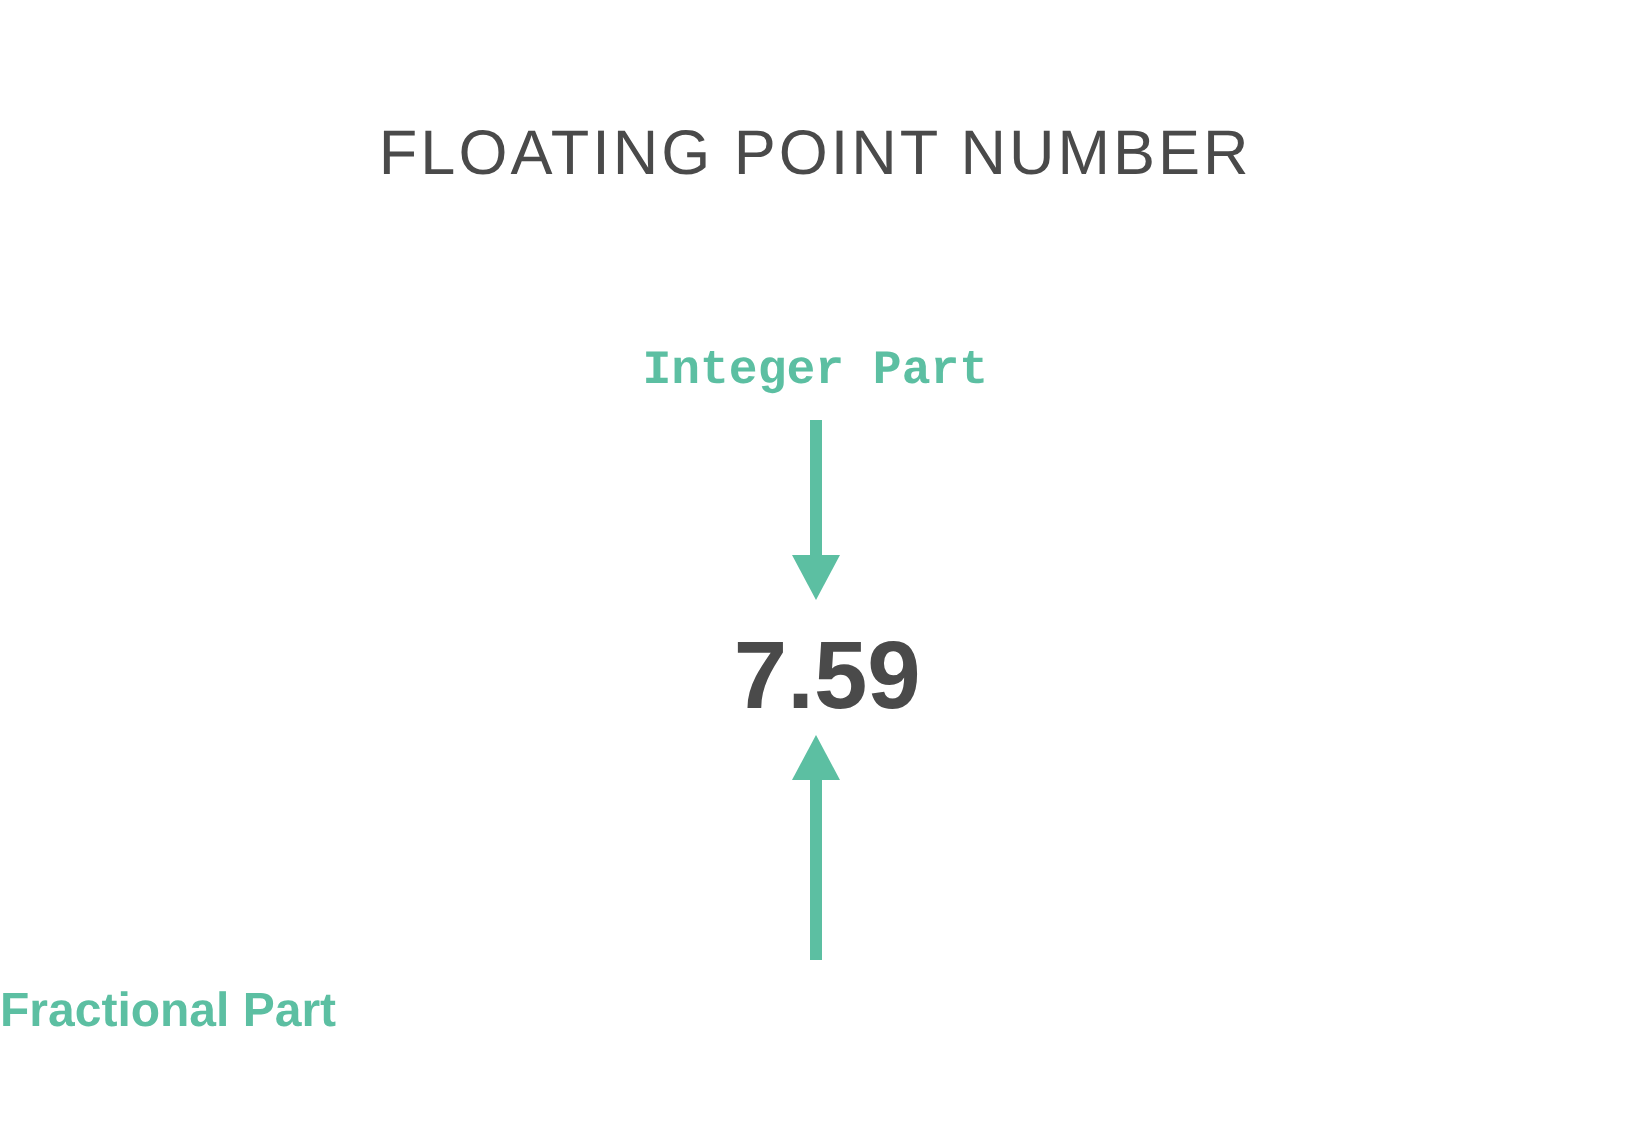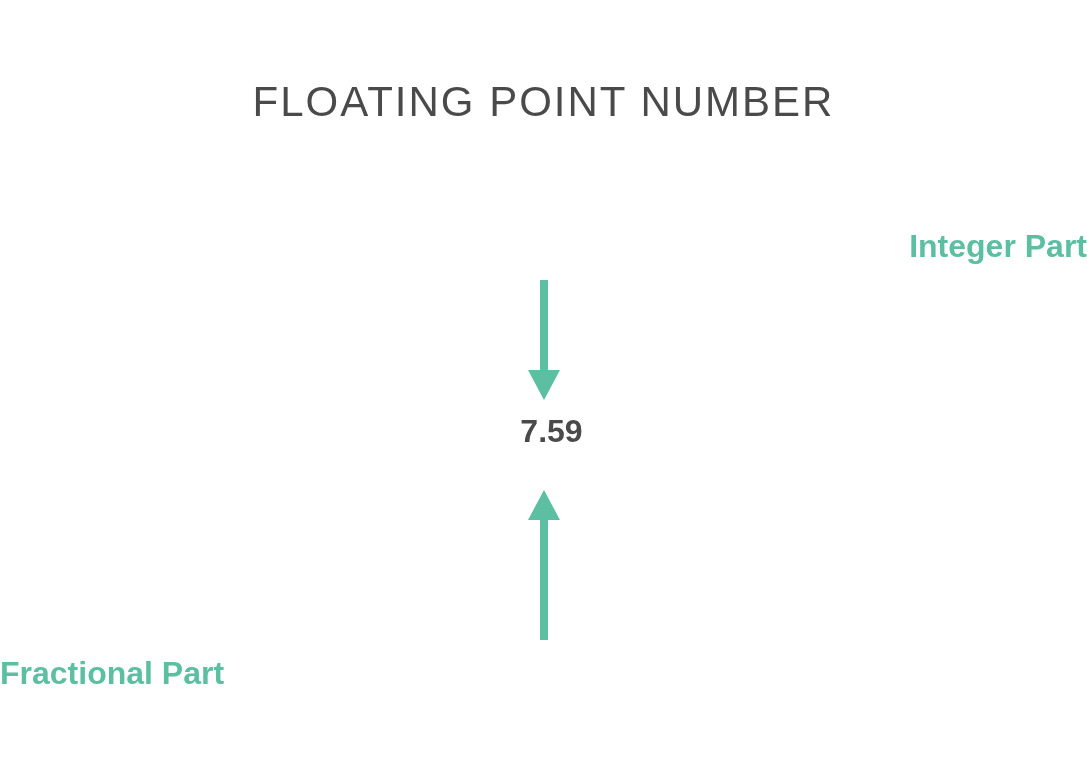--- a/index.html
+++ b/index.html
@@ -24,32 +24,33 @@
       font-weight: 400;
       letter-spacing: 2px;
       color: #4a4a4a;
       margin-top: 16px;
     }
     .integer-label {
       position: absolute;
       top: 228px;
       left: 0;
       right: 0;
-      text-align: right;
+      text-align: center;
       font-size: 32px;
       font-weight: 700;
       color: #5cbfa2;
+      font-family: Liberation Mono, monospace;
     }
     .number-value {
       position: absolute;
       top: 413px;
       left: 16px;
       right: 0;
       text-align: center;
-      font-size: 32px;
+      font-size: 64px;
       font-weight: 700;
       color: #4a4a4a;
     }
     .fractional-label {
       position: absolute;
       top: 655px;
       left: 0;
       right: 0;
       text-align: left;
       font-size: 32px;

